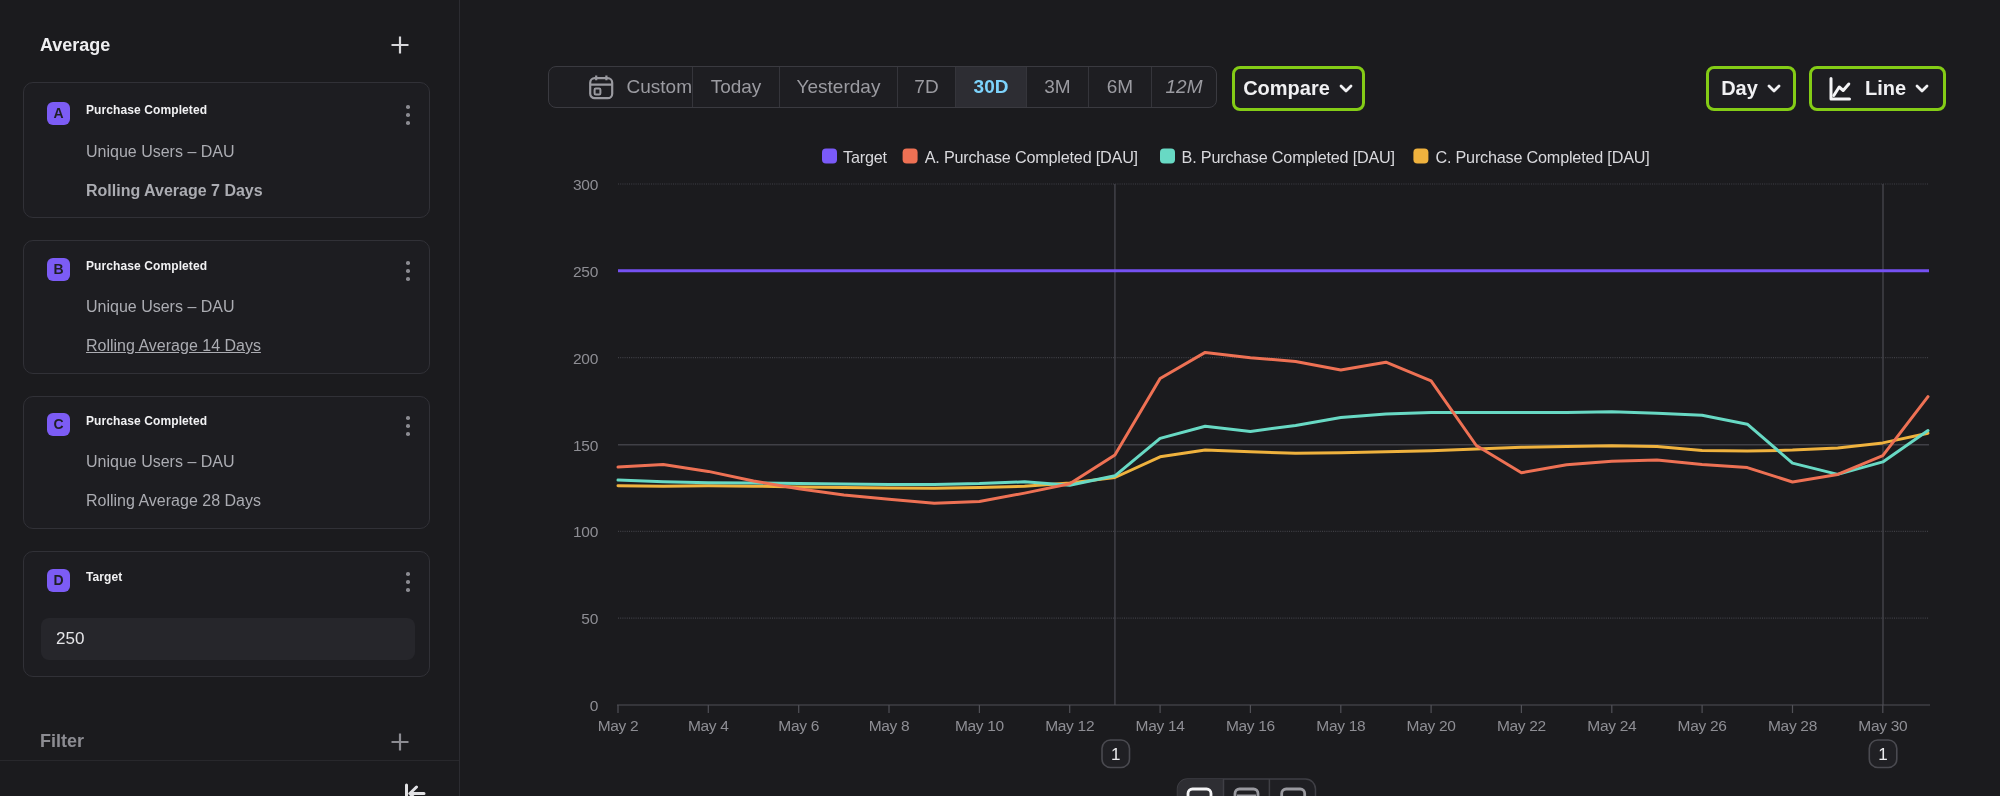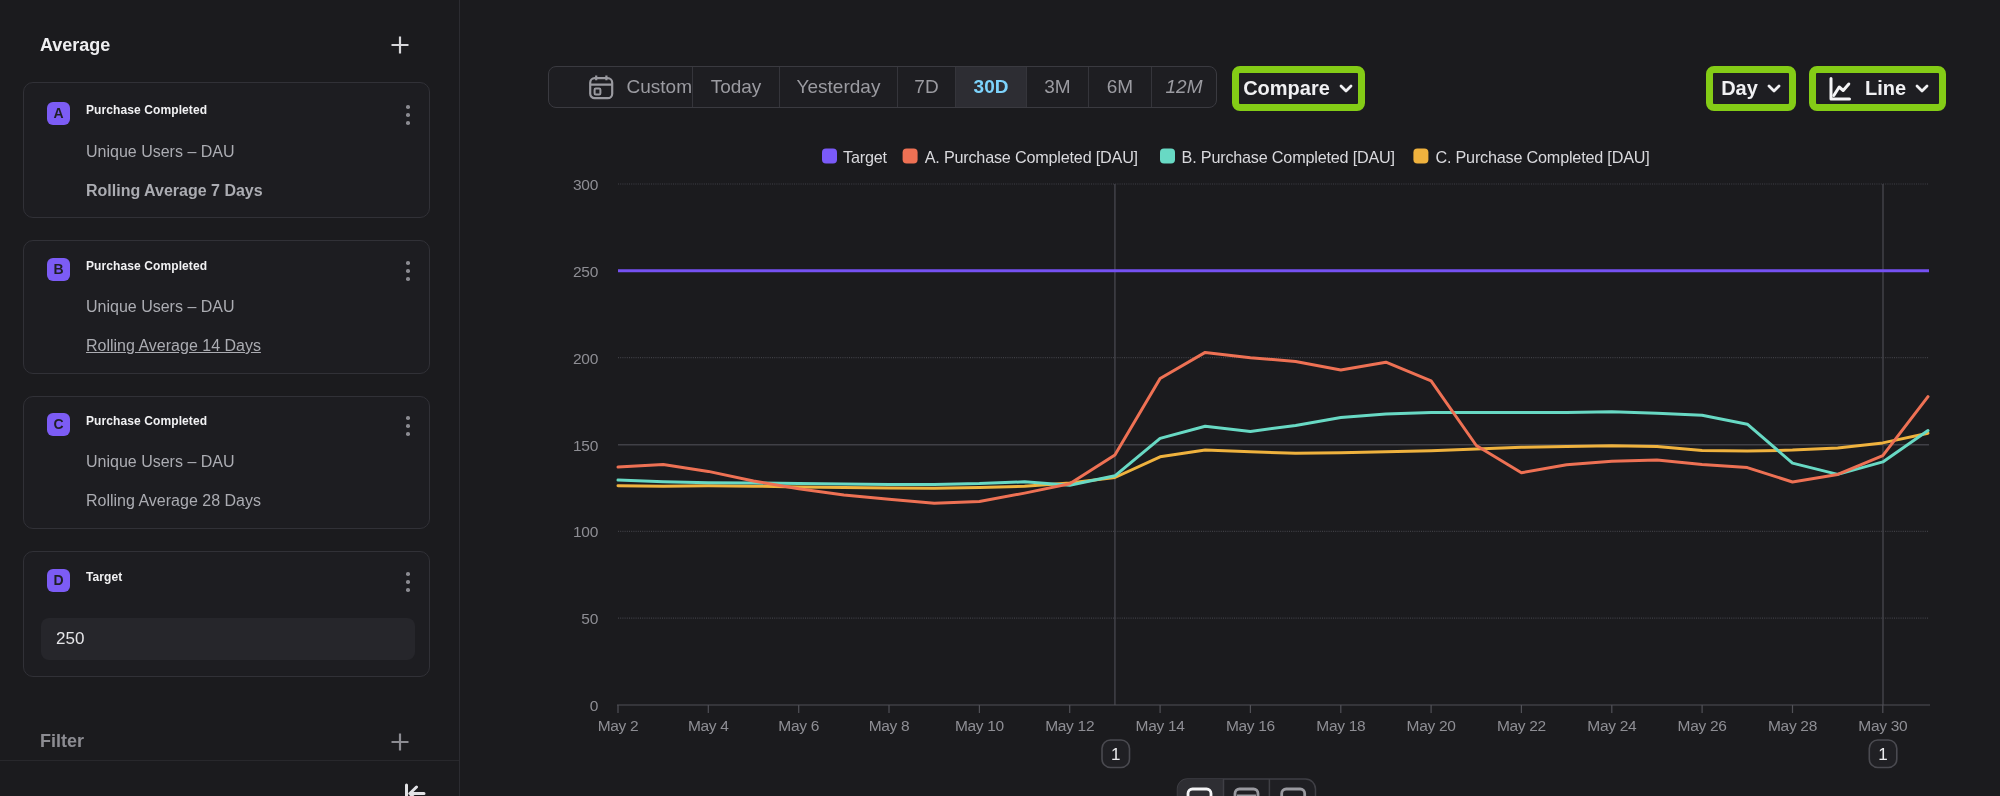--- a/index.html
+++ b/index.html
@@ -10,21 +10,21 @@
   #side{position:absolute;left:0;top:0;width:459px;height:796px;border-right:1px solid #2c2c31;}
   .card{position:absolute;left:23px;width:405px;background:#1d1d21;border:1px solid #313137;border-radius:10px;}
   .badge{position:absolute;left:23px;width:23px;height:23px;border-radius:6px;background:#7c5cf5;
          color:#1f1f26;font-size:14px;font-weight:700;text-align:center;line-height:23px;}
   .ctitle{position:absolute;left:62px;font-size:12px;font-weight:700;color:#f1f1f3;letter-spacing:.1px;}
   .crow{position:absolute;left:62px;font-size:16px;color:#abacb2;}
   .dots{position:absolute;right:19px;width:4px;}
   .dots i{display:block;width:3.6px;height:3.6px;border-radius:50%;background:#8b8b91;margin:0 0 4.4px 0;}
   .hlabel{font-size:18px;font-weight:700;color:#eeeef0;}
   
-  .tbtn{position:absolute;top:66px;height:45px;border:7px solid #84cc16;border-radius:8px;
+  .tbtn{position:absolute;top:66px;height:45px;border:3px solid #84cc16;border-radius:8px;
         box-sizing:border-box;display:flex;align-items:center;justify-content:center;
         color:#f0f0f2;font-size:20px;font-weight:700;background:#1e1e22;}
   #seg{position:absolute;left:548px;top:66px;height:42px;border:1px solid #3a3a40;border-radius:8px;
        box-sizing:border-box;display:flex;background:#1e1e22;overflow:hidden;}
   #seg .s{height:100%;display:flex;align-items:center;justify-content:center;
           color:#9b9ba1;font-size:19px;border-right:1px solid #35353b;box-sizing:border-box;}
   #seg .s:last-child{border-right:none;font-style:italic;}
   #seg .sel{background:#2d2d33;color:#7dd3fc;font-weight:700;}
   .chev{margin-left:9px;}
 </style>

